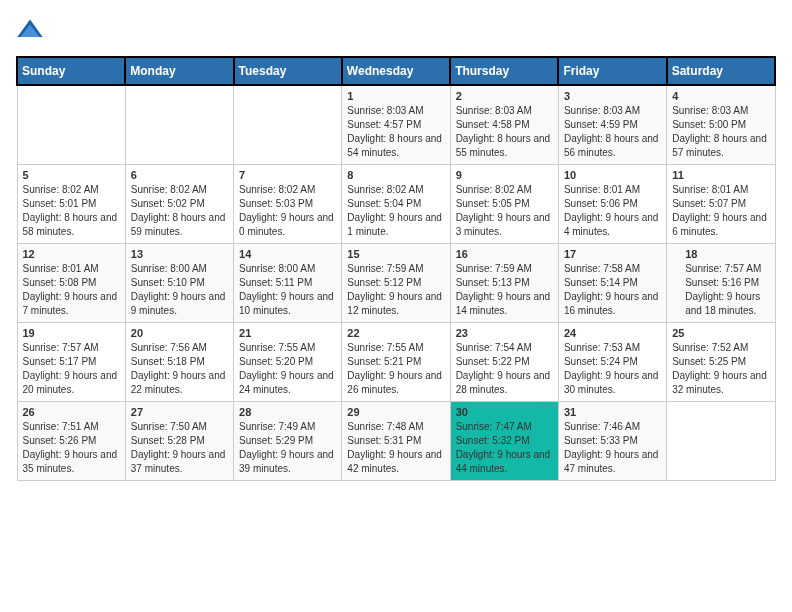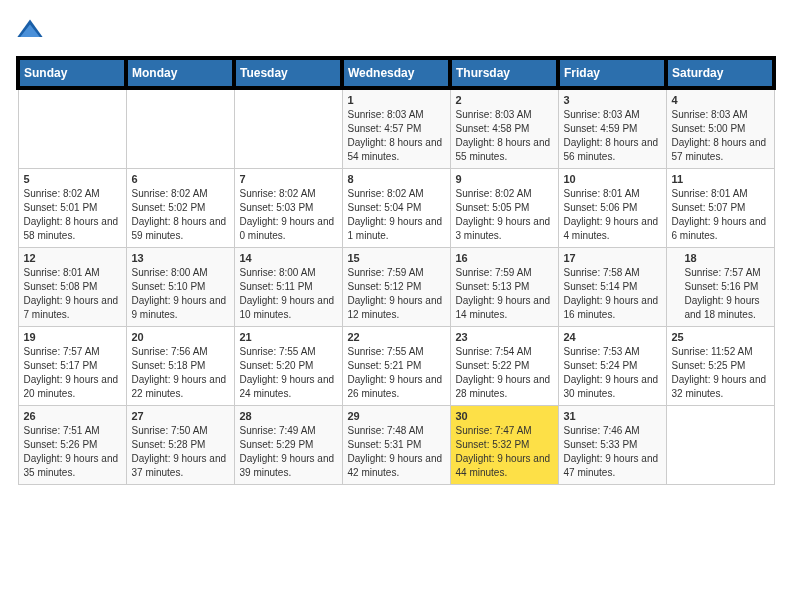--- a/index.html
+++ b/index.html
@@ -52,21 +52,21 @@
       border-collapse: collapse;
       border: 1px solid #ccc;
     }
     .calendar th {
       background-color: #2c6fad;
       color: #fff;
       font-size: 12px;
       font-weight: bold;
       padding: 6px 4px;
       text-align: left;
-      border: 4px solid #000000;
+      border: 2px solid #000000;
     }
     .calendar td {
       vertical-align: top;
       border: 1px solid #ccc;
       padding: 4px 5px;
       width: 108px;
       min-height: 80px;
       font-size: 10px;
       color: #333;
       background: #fff;
@@ -322,21 +322,21 @@
         <span class="day-num">24</span>
         <div class="cell-content">
           <span>Sunrise: 7:53 AM</span><br>
           <span>Sunset: 5:24 PM</span><br>
           <span>Daylight: 9 hours and 30 minutes.</span>
         </div>
       </td>
         <td style="background-color: rgb(255, 255, 255);">
         <span class="day-num">25</span>
         <div class="cell-content">
-          <span>Sunrise: 11:52 AM</span><br>
+          <span>Sunrise: 7:52 AM</span><br>
           <span>Sunset: 5:25 PM</span><br>
           <span>Daylight: 9 hours and 32 minutes.</span>
         </div>
       </td>
       </tr>
       <tr>
         <td style="background-color: rgb(249, 249, 249);">
         <span class="day-num">26</span>
         <div class="cell-content">
           <span>Sunrise: 7:51 AM</span><br>
@@ -361,21 +361,21 @@
         </div>
       </td>
         <td style="background-color: rgb(249, 249, 249);">
         <span class="day-num">29</span>
         <div class="cell-content">
           <span>Sunrise: 7:48 AM</span><br>
           <span>Sunset: 5:31 PM</span><br>
           <span>Daylight: 9 hours and 42 minutes.</span>
         </div>
       </td>
-        <td style="background-color: #fde047;">
+        <td style="background-color: #14b8a6;">
         <span class="day-num">30</span>
         <div class="cell-content">
           <span>Sunrise: 7:47 AM</span><br>
           <span>Sunset: 5:32 PM</span><br>
           <span>Daylight: 9 hours and 44 minutes.</span>
         </div>
       </td>
         <td style="background-color: rgb(249, 249, 249);">
         <span class="day-num">31</span>
         <div class="cell-content">

